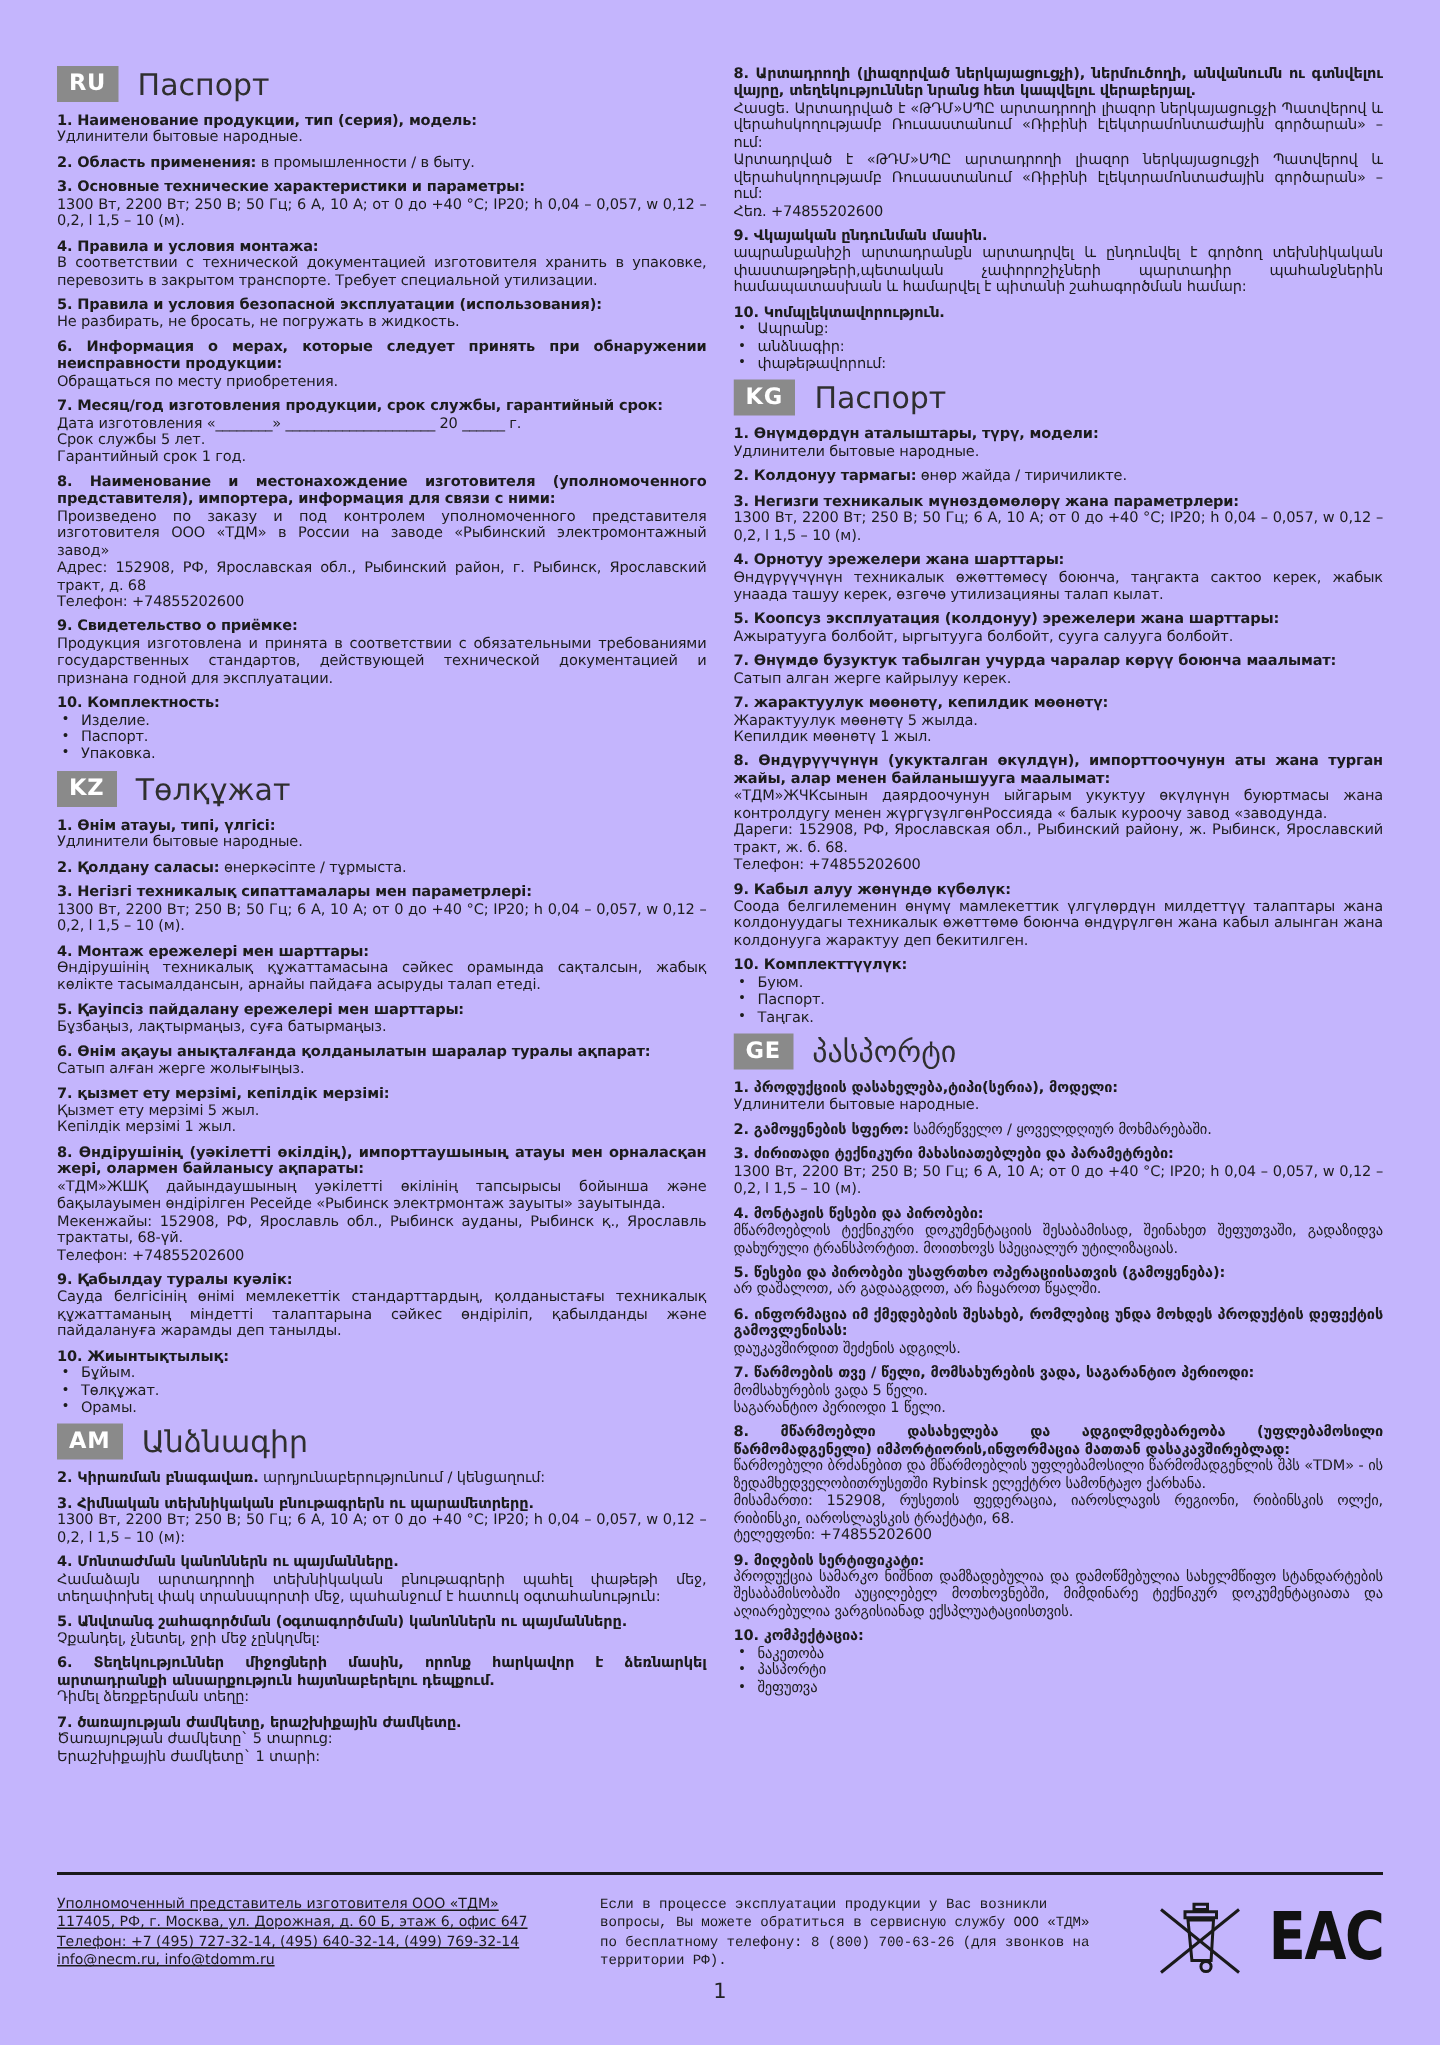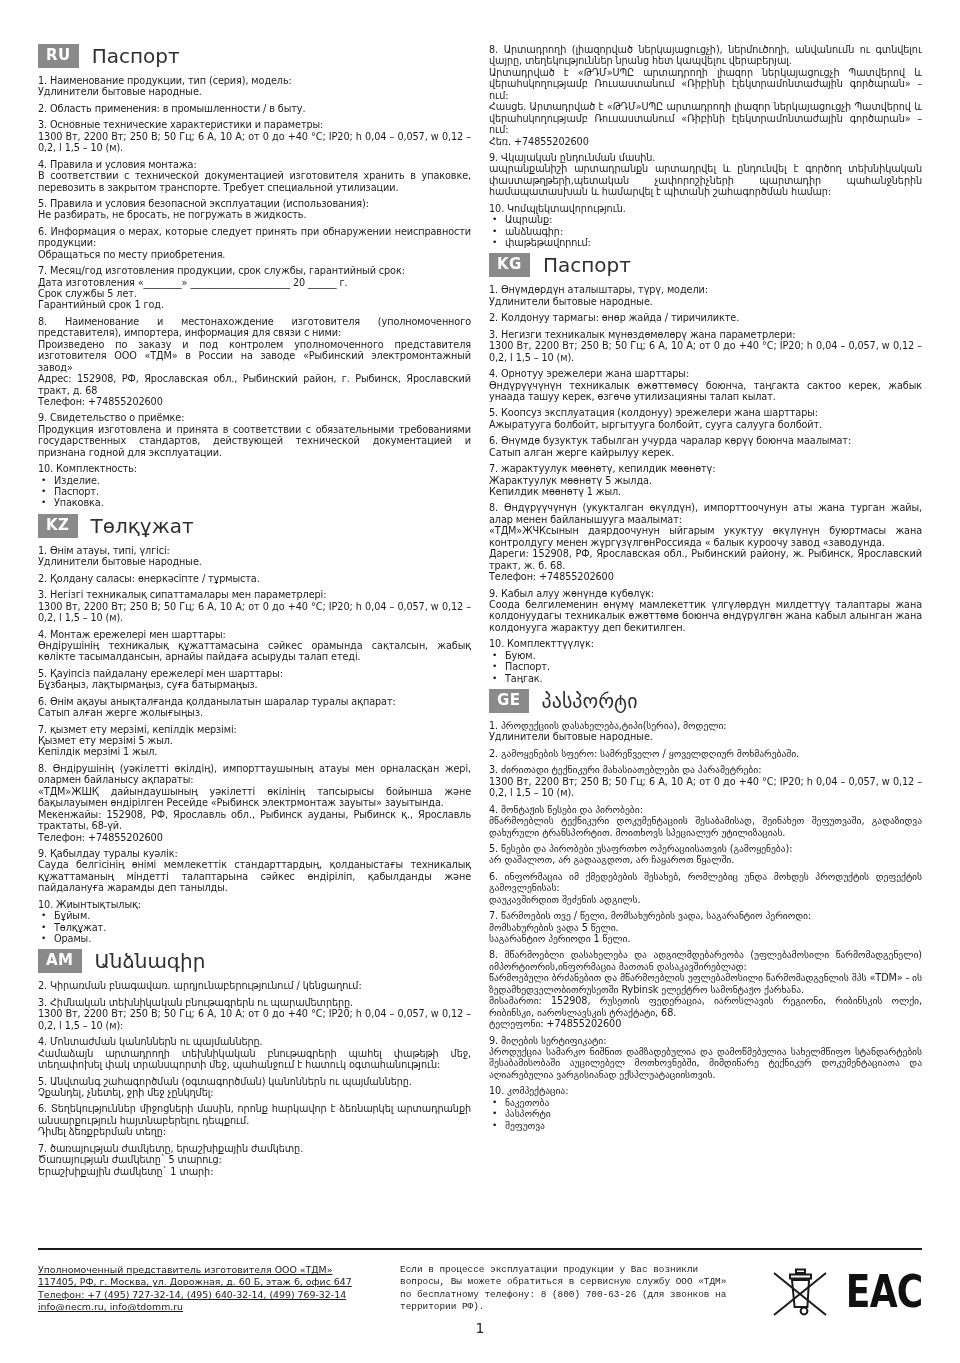--- a/index.html
+++ b/index.html
@@ -1,31 +1,31 @@
 <!DOCTYPE html>
 <html><head>
 <meta charset="utf-8">
 <style>
   html,body{margin:0;padding:0;background:#e8e8e8;}
   .page{
-    position:relative;width:960px;height:1363px;background:#ffffff;margin:0 auto;
+    position:relative;width:960px;height:1363px;background:#c4b5fd;margin:0 auto;
     font-family:"DejaVu Sans","Liberation Sans",sans-serif;color:#1c1c1c;overflow:hidden;
   }
   .columns{position:absolute;top:44px;left:38px;width:884px;height:1198px;display:flex;gap:18px;overflow:hidden;}
   .col{width:433px;flex:0 0 433px;font-size:9.7px;line-height:1.18;letter-spacing:-0.1px;overflow:hidden;}
   .section + .section{margin-top:0;}
   .section-header{display:flex;align-items:center;gap:13px;margin:0 0 7px 0;}
   .badge{
     background:#8a8a8a;color:#ffffff;font-weight:bold;font-size:15px;line-height:1;
     padding:4px 8px 5px;letter-spacing:0.5px;
   }
   .section-title{font-size:20px;line-height:1;color:#2f2f2f;letter-spacing:0;}
   .item{margin-bottom:5px;text-align:justify;}
   .item p{margin:0;}
-  .h{font-weight:normal;}
+  .h{font-weight:bold;}
   .body{text-align:justify;}
   .bullet{display:flex;text-align:left;}
   .bullet .dot{flex:0 0 13px;padding-left:3px;font-size:9px;}
   .divider{position:absolute;top:1248px;left:38px;width:884px;border-top:2px solid #1a1a1a;}
   .footer{position:absolute;top:1264px;left:38px;width:884px;display:flex;gap:22px;font-size:9.4px;line-height:1.32;}
   .footer-left{width:340px;flex:0 0 340px;text-decoration:underline;}
   .footer-right{width:330px;flex:0 0 330px;font-family:Liberation Mono, monospace;}
   .footer-icons{flex:1;display:flex;justify-content:flex-end;align-items:flex-start;gap:0;padding-top:2px;}
   .eac{font-weight:bold;font-size:44px;line-height:52px;transform:scaleX(0.82);transform-origin:right top;letter-spacing:-1px;color:#111;}
   .page-number{position:absolute;top:1320px;left:0;width:100%;text-align:center;font-size:14px;color:#222;}
@@ -183,22 +183,22 @@
             <p><span class="h">7. ծառայության ժամկետը, երաշխիքային ժամկետը.</span></p>
             <div class="body">Ծառայության ժամկետը` 5 տարուց:</div>
             <div class="body">Երաշխիքային ժամկետը` 1 տարի:</div>
           </div>
         </div>
       </div>
     <div class="col" id="col-right">
         <div class="section">
           <div class="item">
             <p><span class="h">8. Արտադրողի (լիազորված ներկայացուցչի), ներմուծողի, անվանումն ու գտնվելու վայրը, տեղեկություններ նրանց հետ կապվելու վերաբերյալ.</span></p>
+            <div class="body">Հասցե. Արտադրված է «ԹԴՄ»ՍՊԸ արտադրողի լիազոր ներկայացուցչի Պատվերով և վերահսկողությամբ Ռուսաստանում «Ռիբինի էլեկտրամոնտաժային գործարան» – ում:</div>
             <div class="body">Արտադրված է «ԹԴՄ»ՍՊԸ արտադրողի լիազոր ներկայացուցչի Պատվերով և վերահսկողությամբ Ռուսաստանում «Ռիբինի էլեկտրամոնտաժային գործարան» – ում:</div>
-            <div class="body">Հասցե. Արտադրված է «ԹԴՄ»ՍՊԸ արտադրողի լիազոր ներկայացուցչի Պատվերով և վերահսկողությամբ Ռուսաստանում «Ռիբինի էլեկտրամոնտաժային գործարան» – ում:</div>
             <div class="body">Հեռ. +74855202600</div>
           </div>
           <div class="item">
             <p><span class="h">9. Վկայական ընդունման մասին.</span></p>
             <div class="body">ապրանքանիշի արտադրանքն արտադրվել և ընդունվել է գործող տեխնիկական փաստաթղթերի,պետական չափորոշիչների պարտադիր պահանջներին համապատասխան և համարվել է պիտանի շահագործման համար:</div>
           </div>
           <div class="item">
             <p><span class="h">10. Կոմպլեկտավորություն.</span></p>
             <div class="bullet">
               <span class="dot">•</span>
@@ -232,21 +232,21 @@
           </div>
           <div class="item">
             <p><span class="h">4. Орнотуу эрежелери жана шарттары:</span></p>
             <div class="body">Өндүрүүчүнүн техникалык өжөттөмөсү боюнча, таңгакта сактоо керек, жабык унаада ташуу керек, өзгөчө утилизацияны талап кылат.</div>
           </div>
           <div class="item">
             <p><span class="h">5. Коопсуз эксплуатация (колдонуу) эрежелери жана шарттары:</span></p>
             <div class="body">Ажыратууга болбойт, ыргытууга болбойт, сууга салууга болбойт.</div>
           </div>
           <div class="item">
-            <p><span class="h">6. Өнүмдө бузуктук табылган учурда чаралар көрүү боюнча маалымат:</span></p>
+            <p><span class="h">7. Өнүмдө бузуктук табылган учурда чаралар көрүү боюнча маалымат:</span></p>
             <div class="body">Сатып алган жерге кайрылуу керек.</div>
           </div>
           <div class="item">
             <p><span class="h">7. жарактуулук мөөнөтү, кепилдик мөөнөтү:</span></p>
             <div class="body">Жарактуулук мөөнөтү 5 жылда.</div>
             <div class="body">Кепилдик мөөнөтү 1 жыл.</div>
           </div>
           <div class="item">
             <p><span class="h">8. Өндүрүүчүнүн (укукталган өкүлдүн), импорттоочунун аты жана турган жайы, алар менен байланышууга маалымат:</span></p>
             <div class="body">«ТДМ»ЖЧКсынын даярдоочунун ыйгарым укуктуу өкүлүнүн буюртмасы жана контролдугу менен жүргүзүлгөнРоссияда « балык куроочу завод «заводунда.</div>

